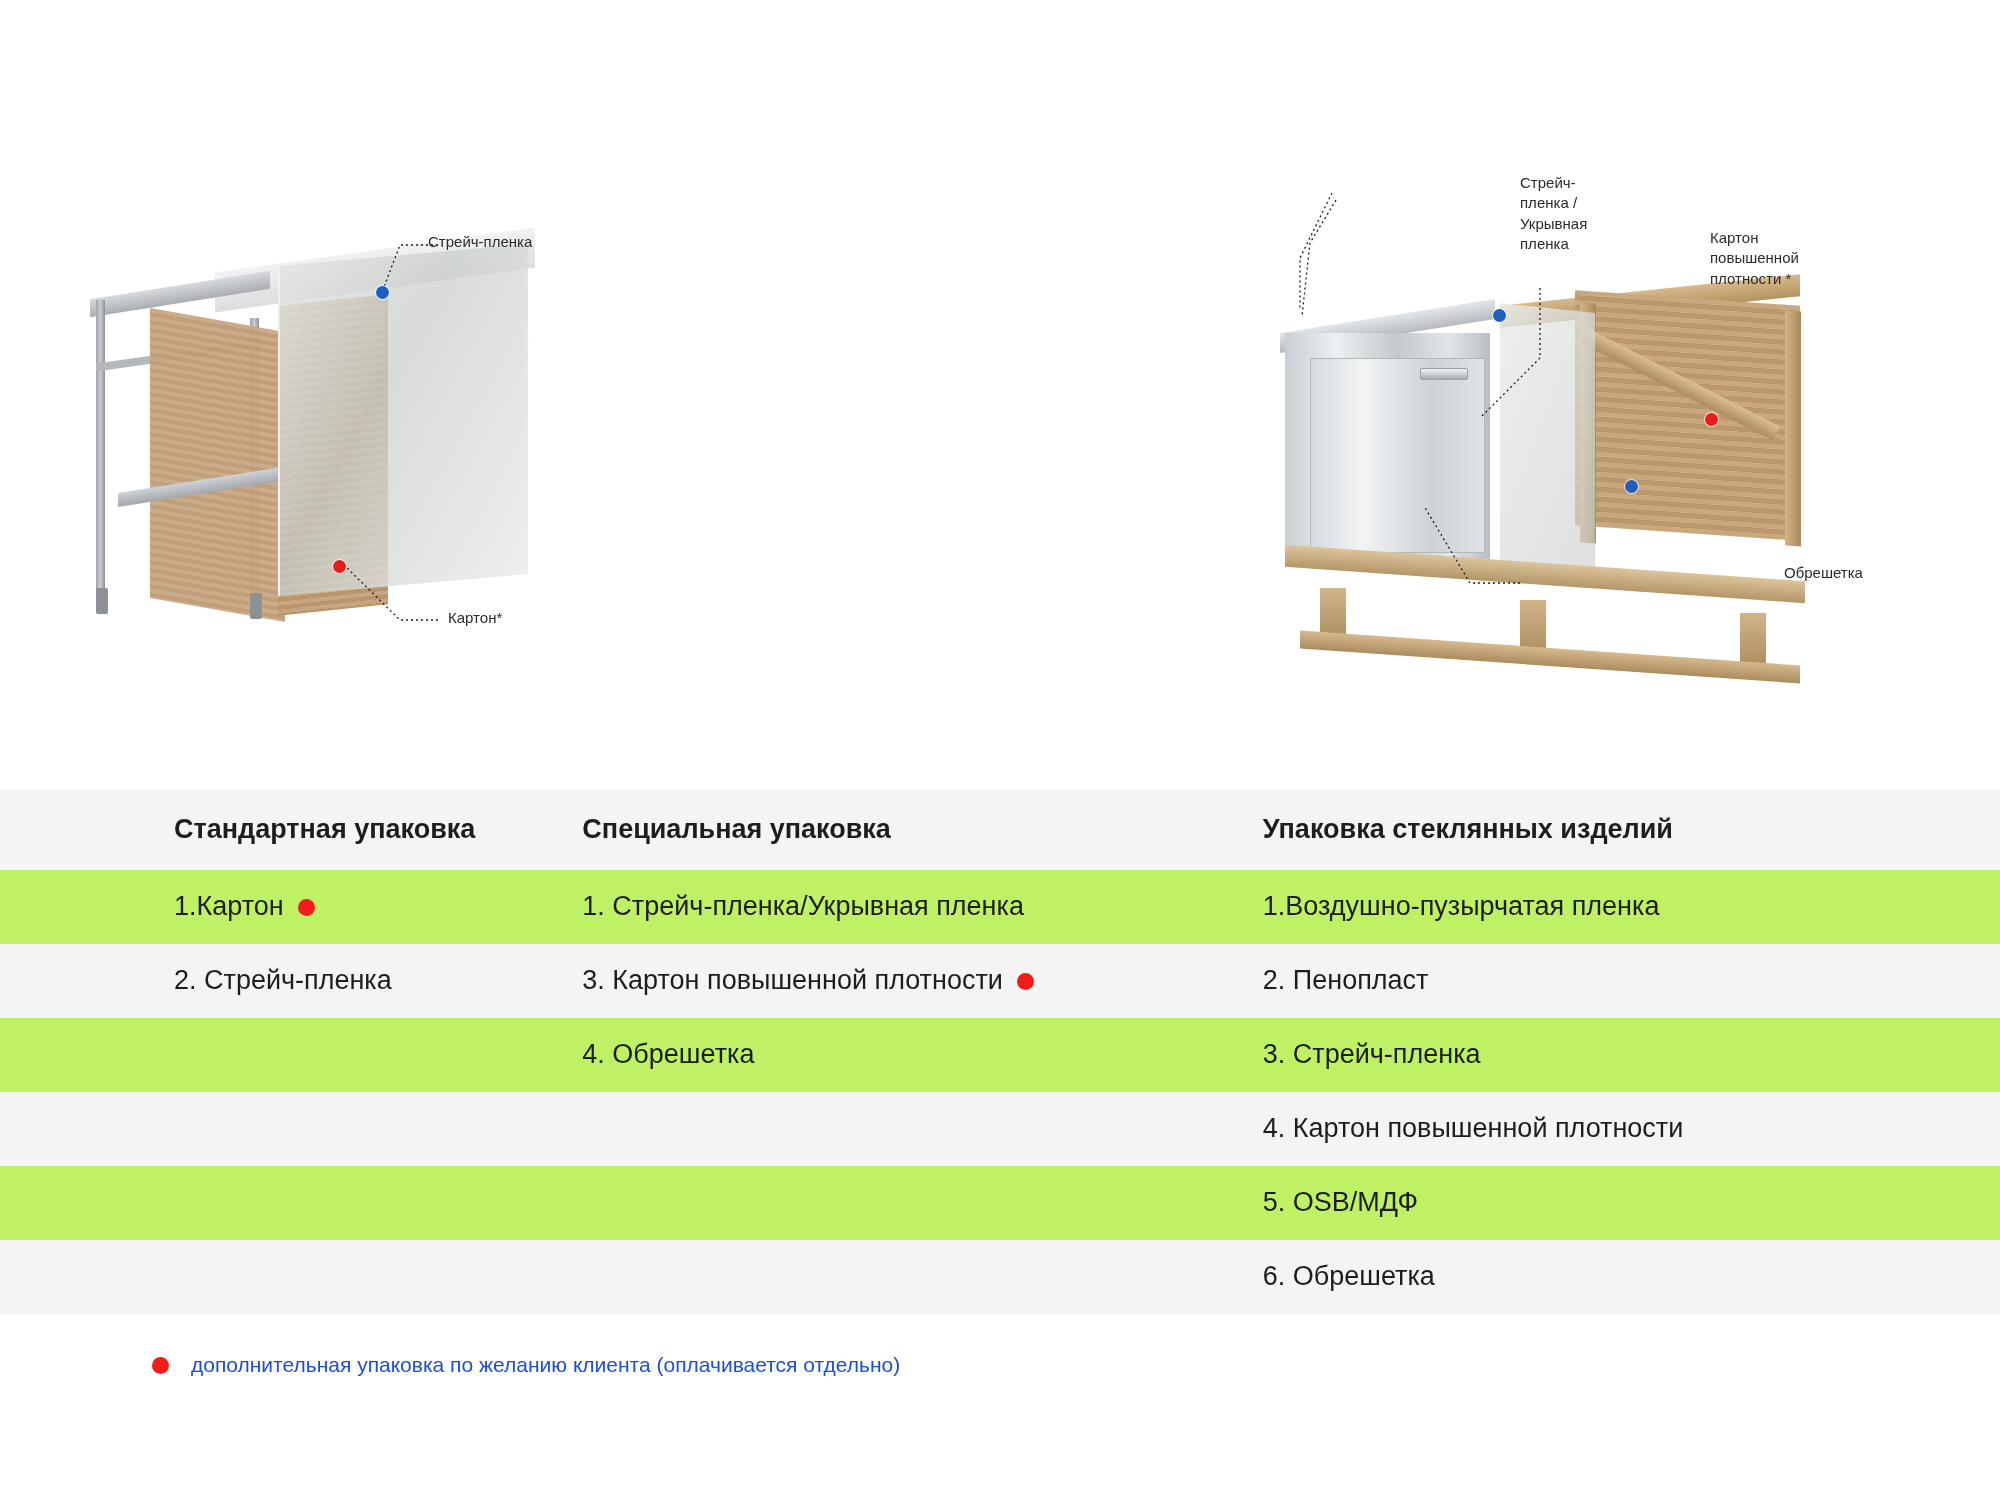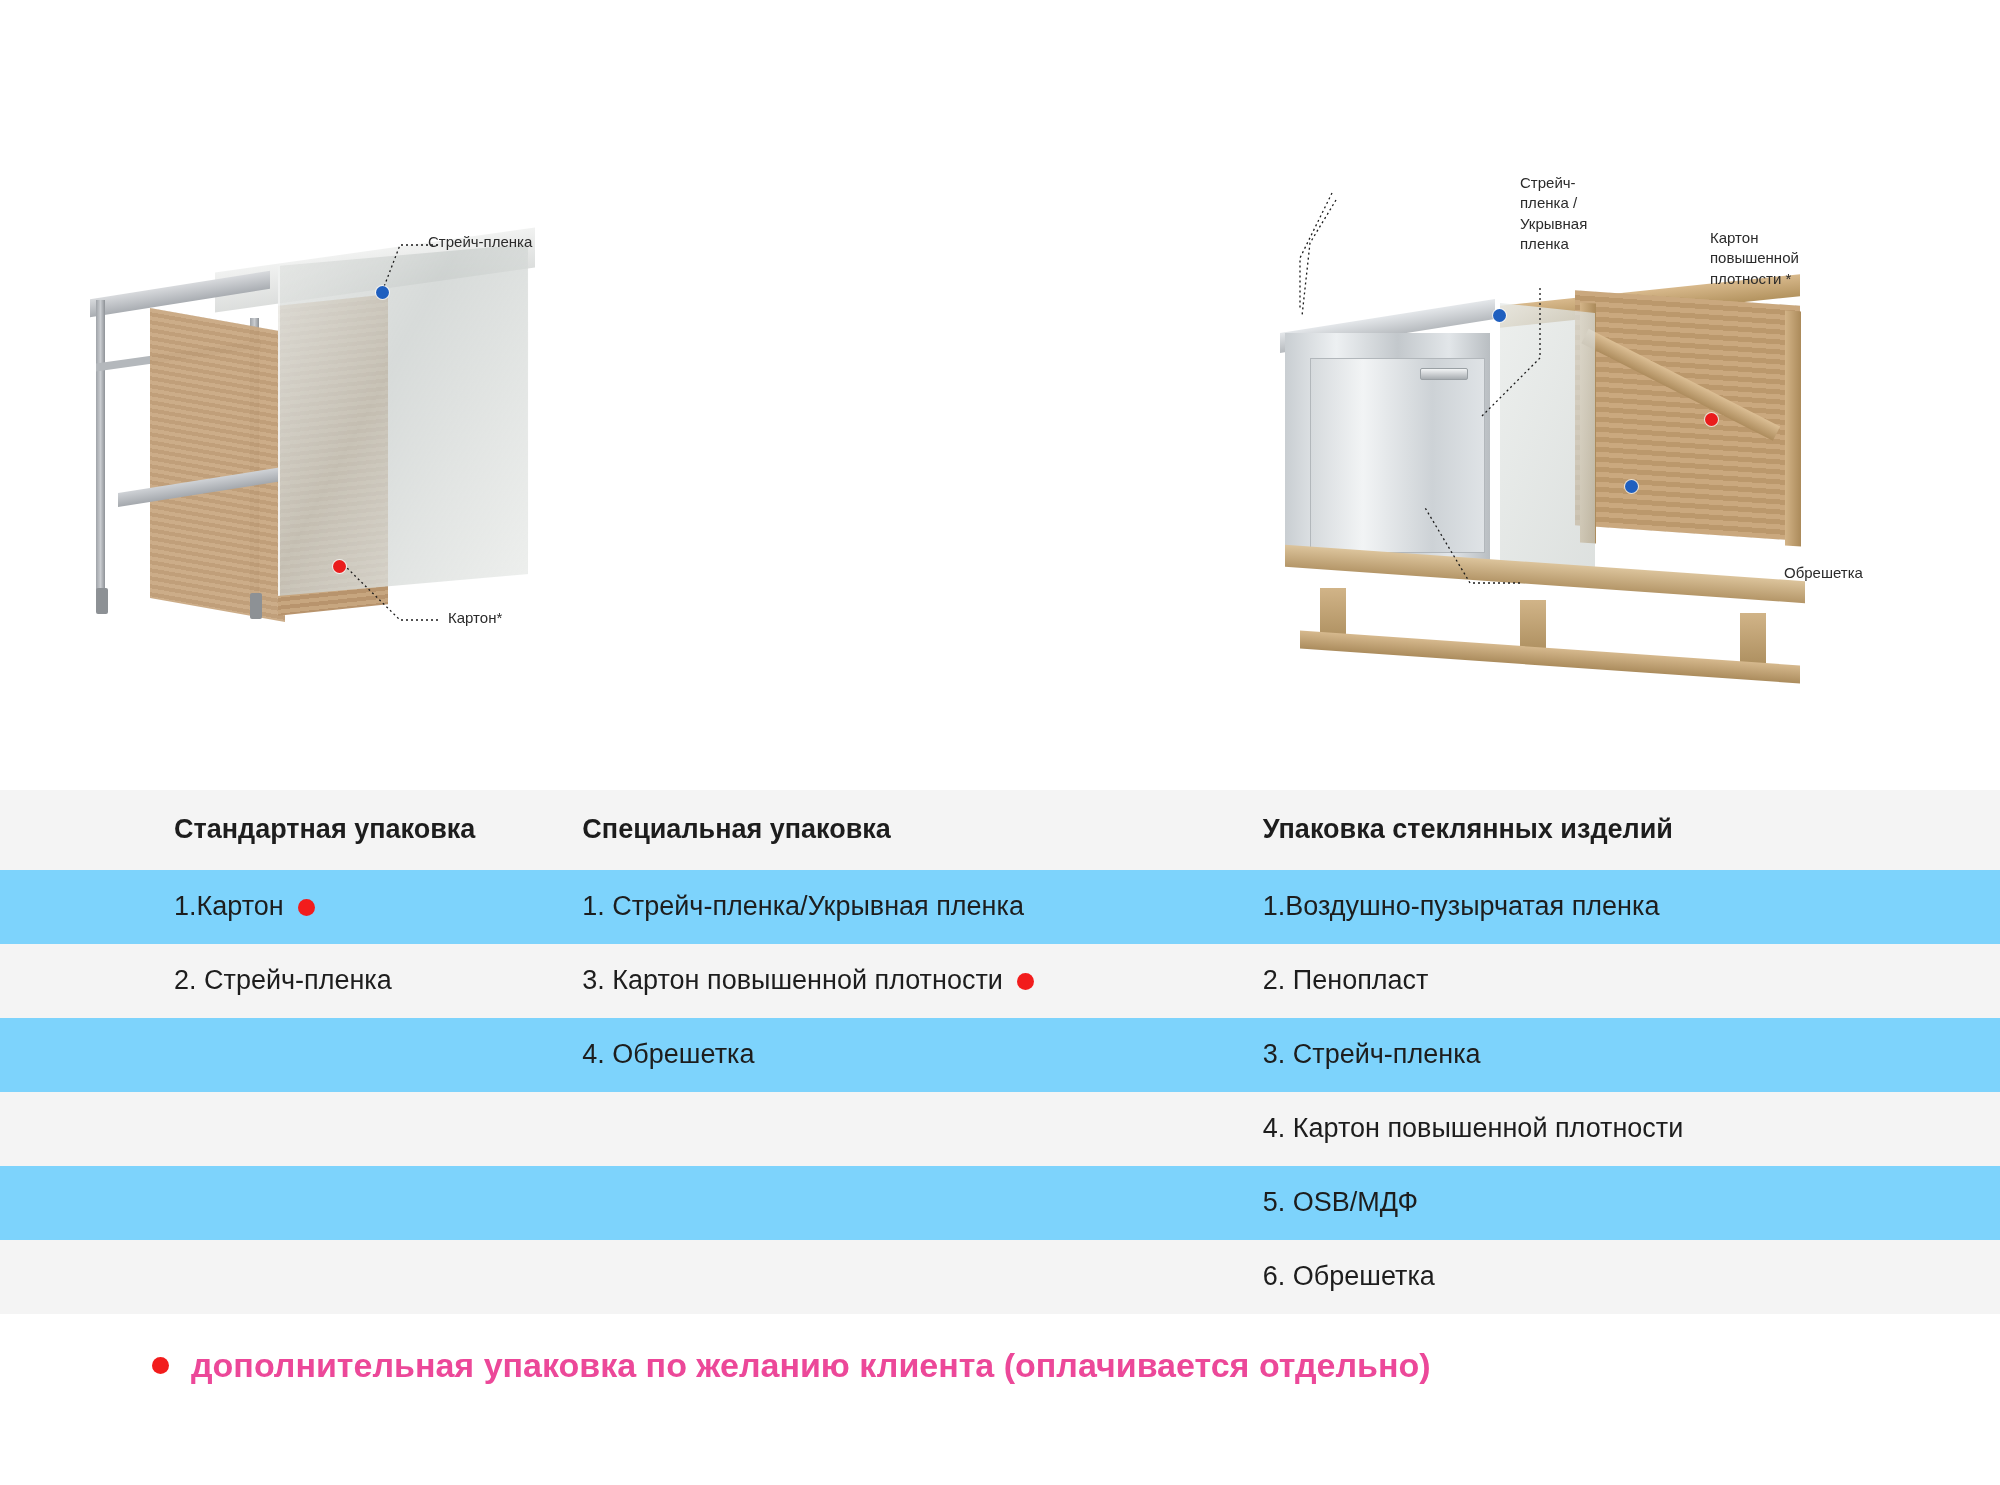--- a/index.html
+++ b/index.html
@@ -121,21 +121,21 @@
     left: 0; top: 790px;
     width: 2000px;
   }
   .row {
     display: flex;
     width: 2000px;
     height: 74px;
     align-items: center;
   }
   .row.odd { background: #f4f4f4; }
-  .row.even { background: #7dd3fc; }
+  .row.even { background: #bef264; }
   .row.header { height: 80px; background: #f4f4f4; }
   .cell {
     padding-left: 0;
     font-size: 27px;
     color: #1d1d1d;
     line-height: 1.3;
     display: flex;
     align-items: center;
     margin-left: 16px;
   }
@@ -159,23 +159,23 @@
     left: 0; top: 1330px;
     width: 2000px;
     height: 70px;
     display: flex;
     align-items: center;
     padding-left: 152px;
     background: #ffffff;
   }
   .footnote .reddot { margin-left: 0; margin-right: 22px; }
   .footnote span.txt {
-    font-size: 34px;
-    font-weight: bold;
-    color: #ec4899;
+    font-size: 21px;
+    font-weight: normal;
+    color: #1d4ed8;
   }
 </style>
 </head>
 <body>
 
 <div class="illustrations">
 
   <div class="panel panel-1">
     <div class="obj p1-film-top"></div>
     <div class="obj p1-table-top"></div>

